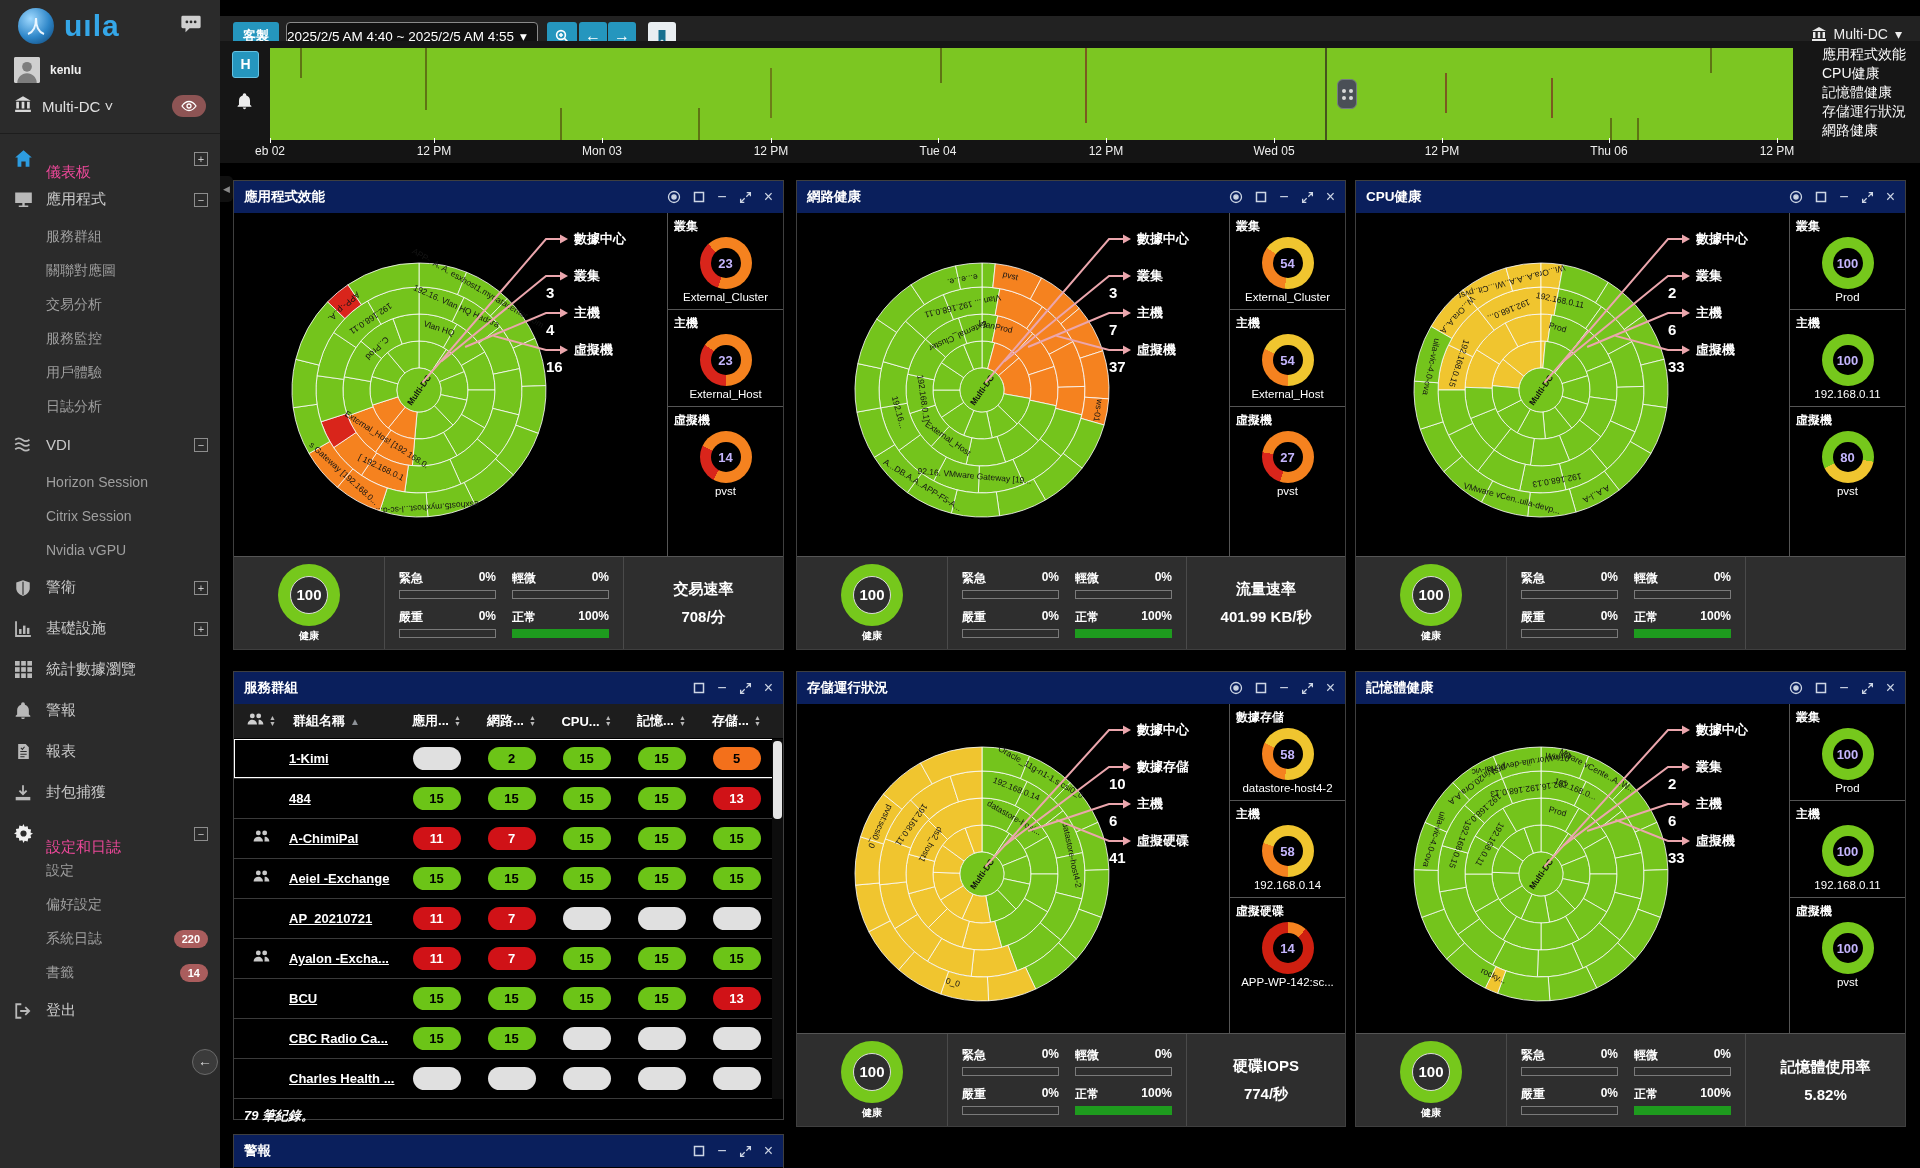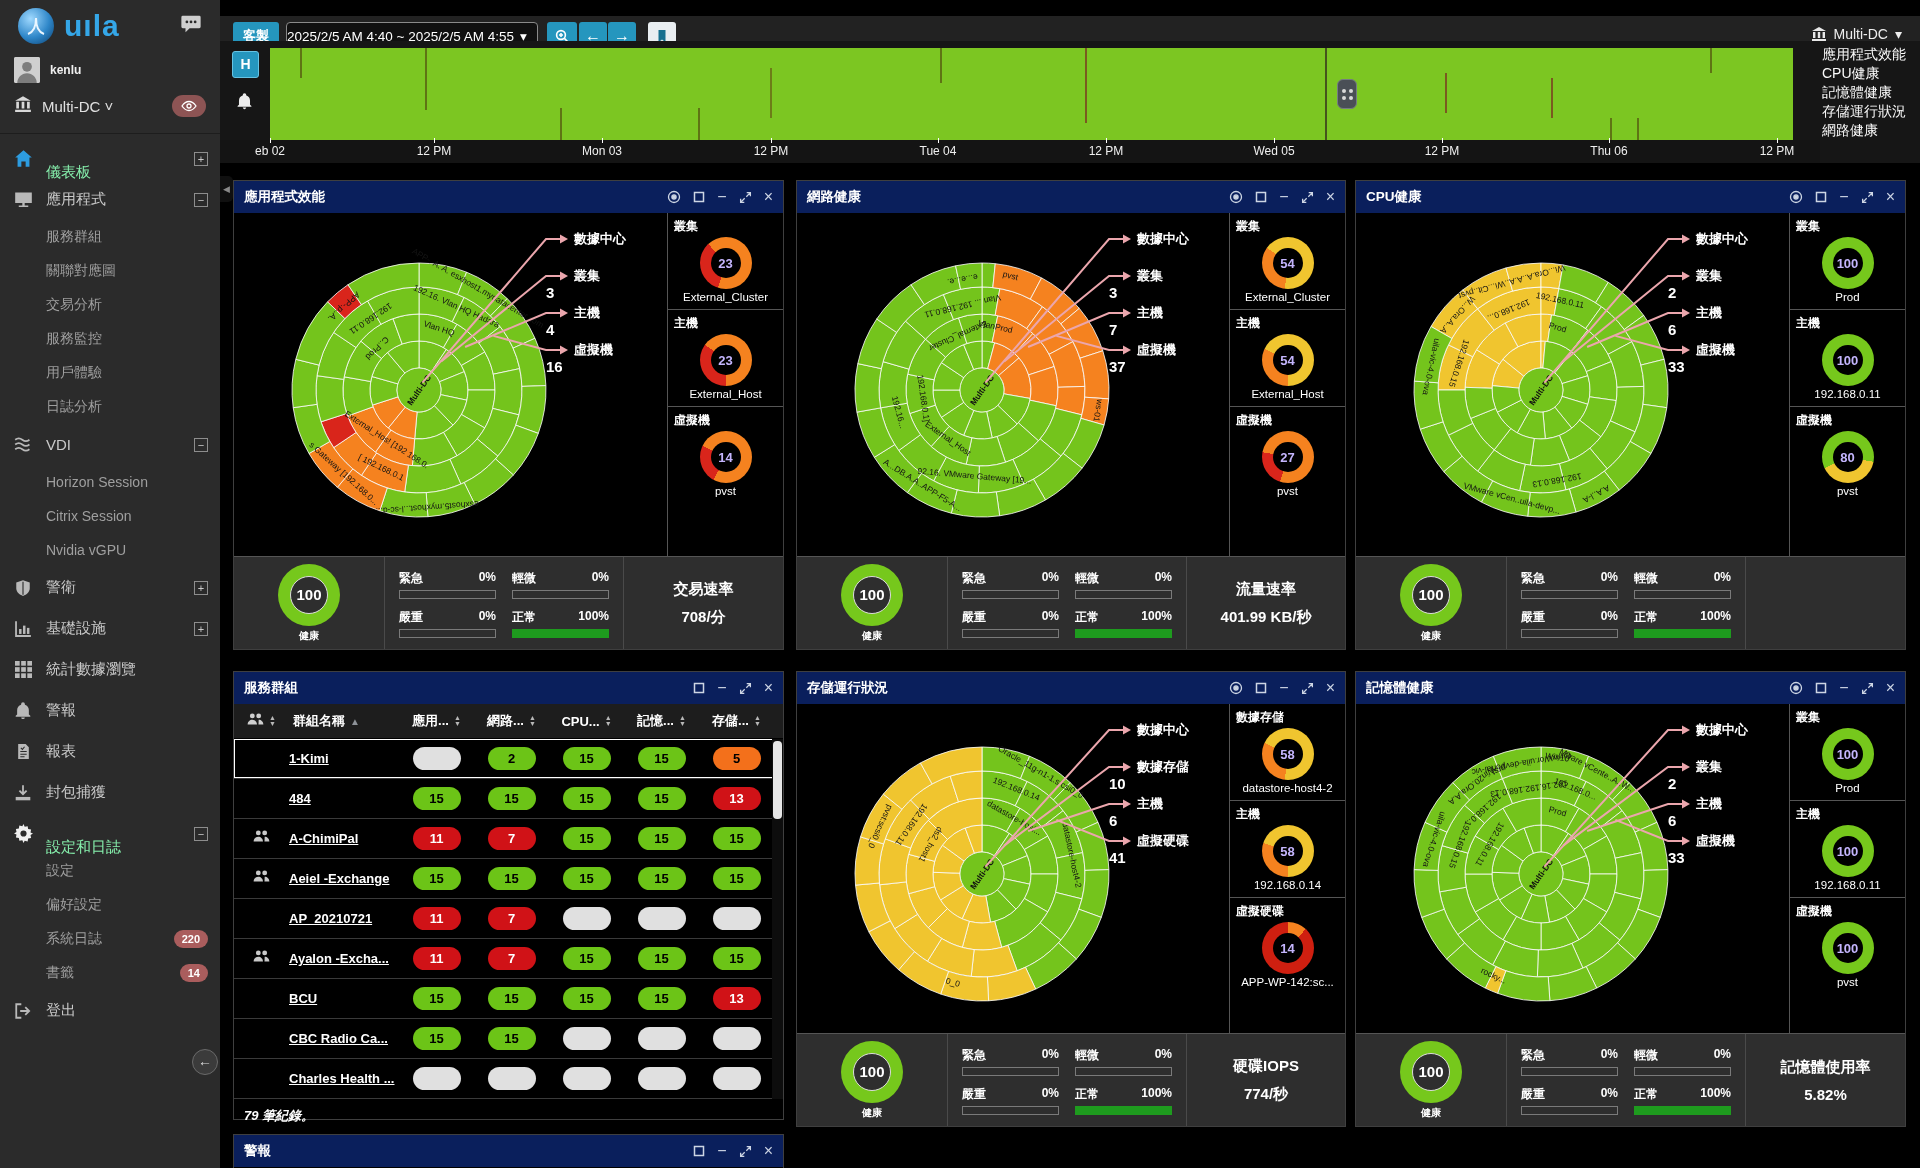--- a/index.html
+++ b/index.html
@@ -18,21 +18,21 @@
   .avatar{width:26px;height:26px;background:#cfcfcf;border-radius:2px;overflow:hidden;flex:0 0 auto;}
   .user-name{font-size:12px;font-weight:bold;color:#f0f0f0;}
   .dc-label{font-size:15px;color:#e0e0e0;flex:1;}
   .eye-pill{width:34px;height:22px;border-radius:12px;background:#8d5454;display:flex;align-items:center;justify-content:center;}
   #side-menu{position:absolute;top:133px;left:0;right:0;border-top:1px solid #1d1d1d;padding-top:4px;}
   .mi{display:flex;align-items:center;height:41px;padding:0 12px;gap:12px;cursor:pointer;}
   .mi.sub{height:34px;padding-left:46px;}
   .mi .ico{width:22px;display:inline-flex;justify-content:center;align-items:center;color:#b9b9b9;flex:0 0 auto;}
   .mi .lbl{font-size:15px;color:#c9c9c9;flex:1;white-space:nowrap;}
   .mi.sub .lbl{font-size:14px;color:#9f9f9f;}
-  .mi .lbl.hl{color:#86efac;margin-top:28px;}
+  .mi .lbl.hl{color:#ec4899;margin-top:28px;}
   .expander{width:14px;height:14px;border:1px solid #8d8d8d;color:#c9c9c9;font-size:11px;line-height:12px;
      text-align:center;flex:0 0 auto;}
   .badge{background:#aa5d5d;color:#fff;font-size:11px;font-weight:bold;border-radius:10px;padding:3px 8px;}
   .collapse-circle{position:absolute;left:192px;top:1049px;width:26px;height:26px;border-radius:50%;
      background:#3b3b3b;border:1px solid #6a6a6a;color:#ddd;text-align:center;line-height:23px;font-size:14px;cursor:pointer;}
   .edge-tab{position:absolute;left:220px;top:176px;width:13px;height:26px;background:#101010;
      border-radius:0 5px 5px 0;color:#888;font-size:9px;line-height:26px;text-align:center;z-index:6;cursor:pointer;}
   
   #topbar{position:absolute;left:220px;top:0;width:1700px;height:40px;background:#222;border-bottom:1px solid #111;margin-top:16px;}
   .tb-btn{position:absolute;top:6px;height:28px;background:#2596be;color:#fff;border:none;border-radius:3px;

